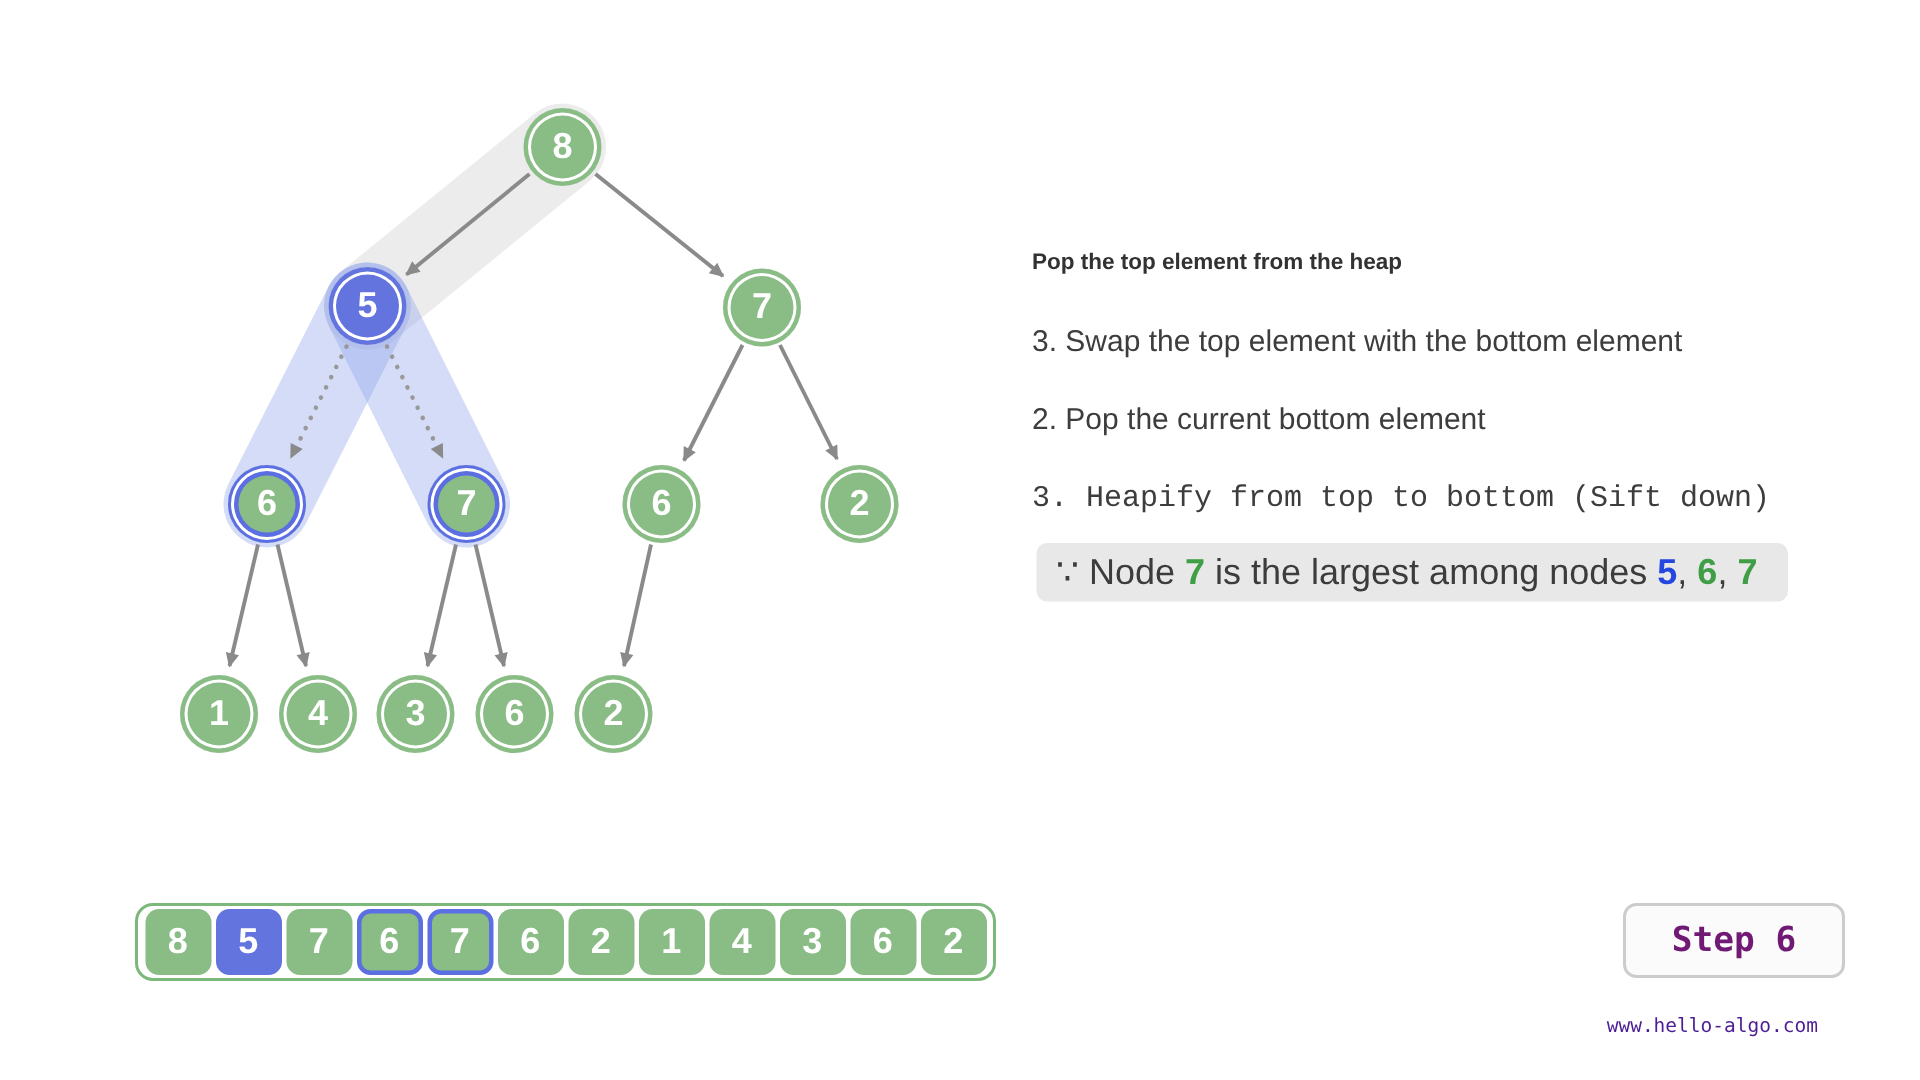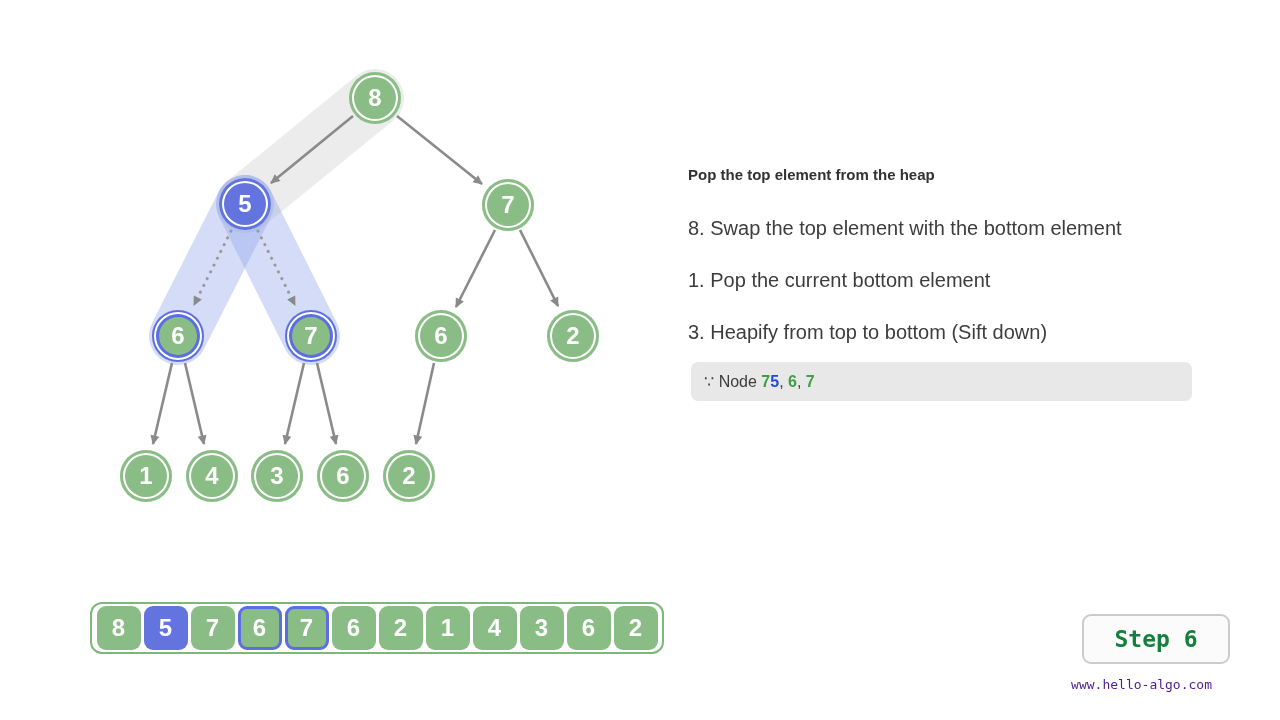--- a/index.html
+++ b/index.html
@@ -34,26 +34,26 @@
 
   
   .panel-title{
     position:absolute;left:688px;top:166px;
     font-size:15px;font-weight:bold;color:#323232;white-space:nowrap;
   }
   .panel-step{
     position:absolute;left:688px;
     font-size:20px;color:#3d3d3d;white-space:nowrap;
   }
-  .step-1{top:217px;} .step-2{top:269px;} .step-3{top:321px;}
+  .step-1{top:217px;} .step-2{top:269px;} .step-3{top:321px;font-family:Liberation Mono, monospace;}
   .note-box{
     position:absolute;left:691px;top:362px;width:501px;height:39px;
     background:#e8e8e8;border-radius:7px;
     display:flex;align-items:center;padding-left:13px;box-sizing:border-box;
-    font-size:16px;color:#3c3c3c;white-space:pre;
+    font-size:24px;color:#3c3c3c;white-space:pre;
   }
   .note-box .g{color:#3f9e46;font-weight:bold;}
   .note-box .b{color:#2547df;font-weight:bold;}
 
   
   .heap-array{
     position:absolute;left:90px;top:602px;width:574px;height:52px;
     border:2px solid #7db87b;border-radius:12px;background:#ffffff;
     box-sizing:border-box;
     display:flex;align-items:center;justify-content:center;gap:3px;
@@ -66,21 +66,21 @@
   }
   .cell.blue{background:#6374de;}
   .cell.ring{border:3px solid #5b6ee2;}
 
   
   .step-button{
     position:absolute;left:1082px;top:602px;width:148px;height:50px;
     border:2px solid #cccccc;border-radius:9px;background:#fbfbfb;
     display:flex;align-items:center;justify-content:center;
     font-family:"DejaVu Sans Mono",monospace;font-weight:bold;
-    font-size:23px;color:#15803d;box-sizing:border-box;cursor:pointer;margin-top:12px;
+    font-size:23px;color:#701a75;box-sizing:border-box;cursor:pointer;
   }
   .watermark{
     position:absolute;right:68px;top:677px;
     font-family:"DejaVu Sans Mono",monospace;font-size:13px;color:#4c1d95;
   }
 </style>
 </head>
 <body>
 
 <div class="stage">
@@ -123,25 +123,25 @@
   <div class="node ring" style="left:311px;top:336px">7</div>
   <div class="node green" style="left:441px;top:336px">6</div>
   <div class="node green" style="left:573px;top:336px">2</div>
   <div class="node green" style="left:146px;top:476px">1</div>
   <div class="node green" style="left:212px;top:476px">4</div>
   <div class="node green" style="left:277px;top:476px">3</div>
   <div class="node green" style="left:343px;top:476px">6</div>
   <div class="node green" style="left:409px;top:476px">2</div>
 
   <div class="panel-title">Pop the top element from the heap</div>
-  <div class="panel-step step-1">8. Swap the top element with the bottom element</div>
-  <div class="panel-step step-2">1. Pop the current bottom element</div>
+  <div class="panel-step step-1">3. Swap the top element with the bottom element</div>
+  <div class="panel-step step-2">2. Pop the current bottom element</div>
   <div class="panel-step step-3">3. Heapify from top to bottom (Sift down)</div>
 
-  <div class="note-box"><span>∵ Node </span><span class="g">7</span><span class="b">5</span><span>, </span><span class="g">6</span><span>, </span><span class="g">7</span></div>
+  <div class="note-box"><span>∵ Node </span><span class="g">7</span><span> is the largest among nodes </span><span class="b">5</span><span>, </span><span class="g">6</span><span>, </span><span class="g">7</span></div>
 
   <div class="heap-array">
     <div class="cell">8</div>
     <div class="cell blue">5</div>
     <div class="cell">7</div>
     <div class="cell ring">6</div>
     <div class="cell ring">7</div>
     <div class="cell">6</div>
     <div class="cell">2</div>
     <div class="cell">1</div>

